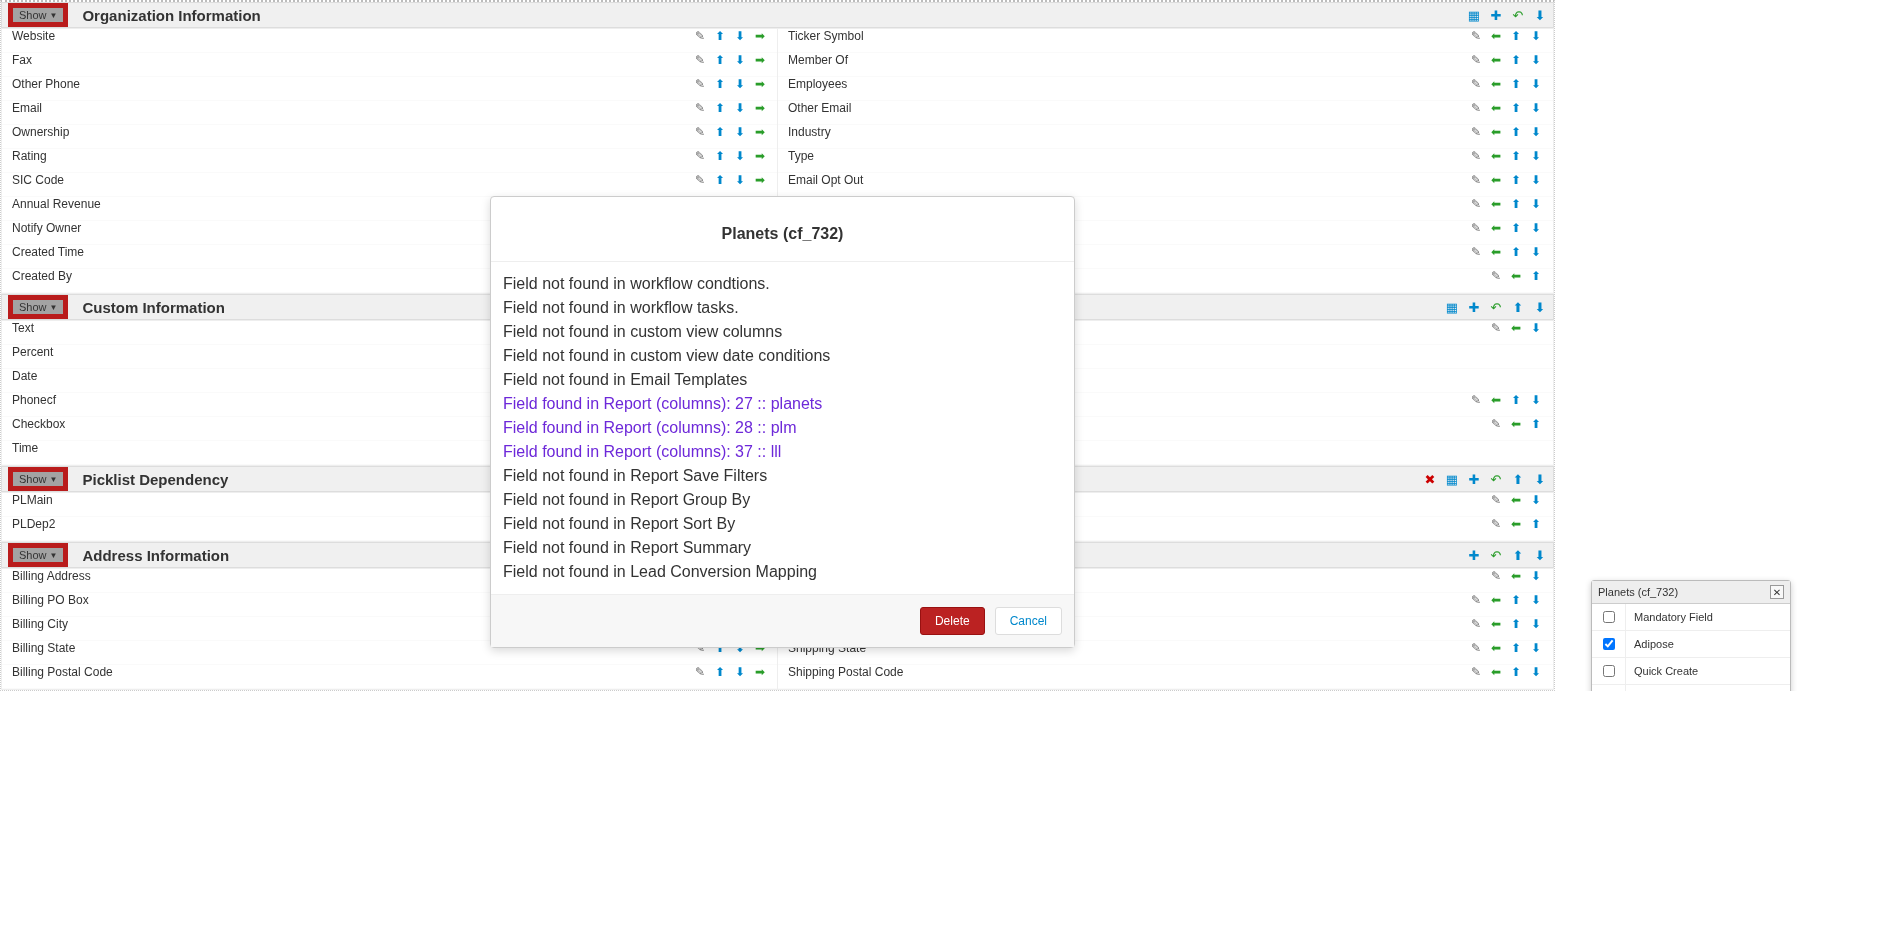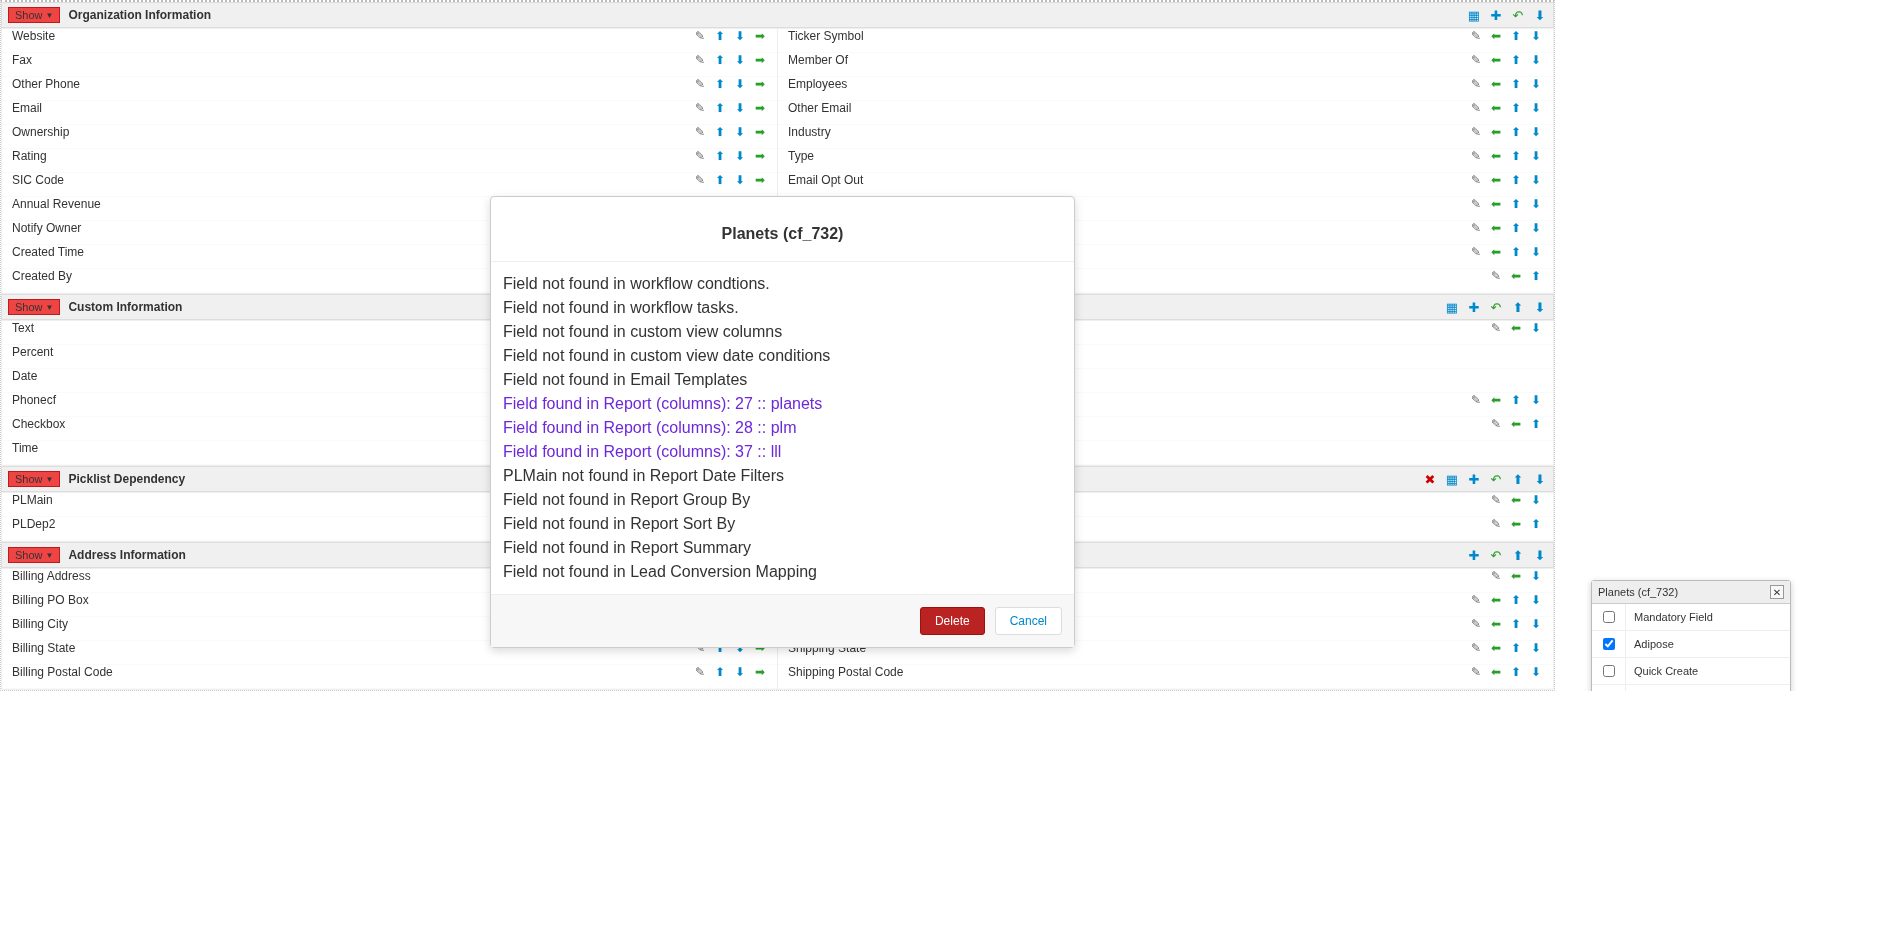--- a/index.html
+++ b/index.html
@@ -1,21 +1,21 @@
 <!DOCTYPE html>
 <html><head>
 <meta charset="utf-8">
 <style>
 *{box-sizing:border-box;margin:0;padding:0;font-family:Arial,Helvetica,sans-serif}
 body{background:#fff;font-size:12px;color:#333;position:relative}
 .page{width:1555px;border:1px dotted #ccc;border-top:2px dotted #bbb}
 .sect-head{background:#f0f0f0;border:1px solid #ddd;display:flex;align-items:center;height:26px;padding:0 6px;position:relative}
-.show-btn{background:#ef4444;border:1px solid #b91c1c;padding:1px 6px;font-size:11px;cursor:pointer;display:inline-flex;align-items:center;gap:3px}
+.show-btn{background:#a3a3a3;border:5px solid #b91c1c;padding:1px 6px;font-size:11px;cursor:pointer;display:inline-flex;align-items:center;gap:3px}
 .show-btn .tri{font-size:8px}
-.sect-title{font-weight:bold;margin-left:8px;font-size:12px}
+.sect-title{font-weight:bold;margin-left:14px;font-size:15px}
 .sect-icons{margin-left:auto;display:flex;gap:8px;align-items:center}
 .ico{width:14px;height:14px;display:inline-flex;align-items:center;justify-content:center;cursor:pointer;font-size:13px;line-height:1}
 .ico-blue{color:#0088cc}
 .ico-green{color:#2a9d2a}
 .ico-red{color:#cc0000}
 .ico-gray{color:#666}
 .cols{display:flex;border:1px solid #eee}
 .col{flex:1;border-right:1px solid #eee}
 .col:last-child{border-right:none}
 .row{display:flex;height:24px;padding:0 10px;border-bottom:1px solid #fafafa}
@@ -496,21 +496,21 @@
   </div>
   <div class="modal-body" id="modal-body">
       <div class="">Field not found in workflow condtions.</div>
       <div class="">Field not found in workflow tasks.</div>
       <div class="">Field not found in custom view columns</div>
       <div class="">Field not found in custom view date conditions</div>
       <div class="">Field not found in Email Templates</div>
       <div class="red">Field found in Report (columns): 27 :: planets</div>
       <div class="red">Field found in Report (columns): 28 :: plm</div>
       <div class="red">Field found in Report (columns): 37 :: lll</div>
-      <div class="">PLMain not found in Report Date Filters</div>
+      <div class="">Field not found in Report Save Filters</div>
       <div class="">Field not found in Report Group By</div>
       <div class="">Field not found in Report Sort By</div>
       <div class="">Field not found in Report Summary</div>
       <div class="">Field not found in Lead Conversion Mapping</div>
     </div>
   <div class="modal-foot">
     <button class="btn btn-danger">Delete</button>
     <button class="btn btn-link">Cancel</button>
   </div>
 </div>

